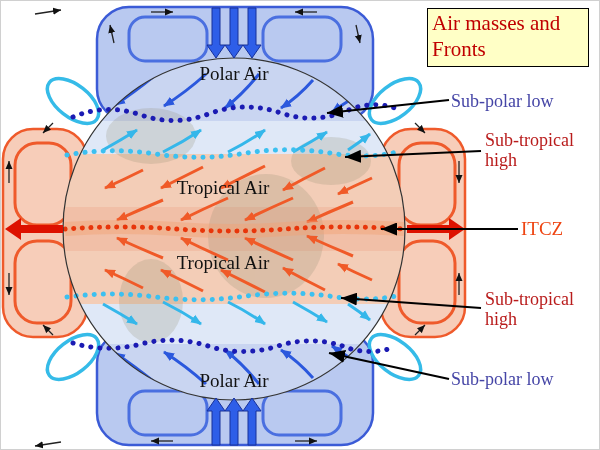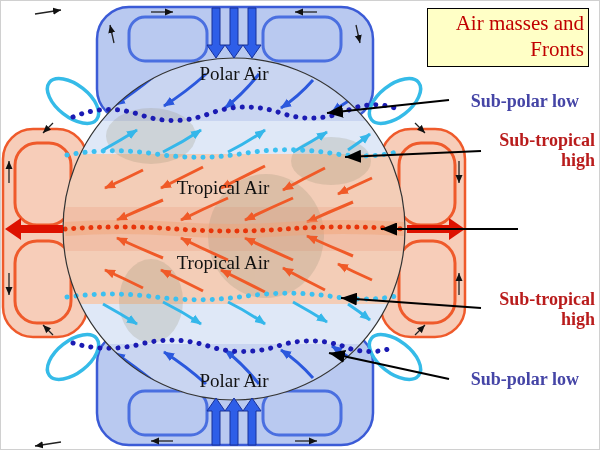--- a/index.html
+++ b/index.html
@@ -3,23 +3,23 @@
 <meta charset="utf-8">
 <style>
   * { margin:0; padding:0; box-sizing:border-box; }
   html,body { background:#ffffff; }
   body { font-family:"Liberation Serif", serif; }
   .stage { position:relative; width:600px; height:450px; background:#ffffff; overflow:hidden; border:1px solid #d0d0d0; }
   .stage svg { position:absolute; left:0; top:0; }
   .title-box {
     position:absolute; left:426px; top:7px; width:162px;
     border:1.5px solid #000; background:#ffffc6; color:#c00000;
-    font-size:21px; line-height:1.22; text-align:right; padding:2px 4px 4px;
+    font-size:21px; line-height:1.22; text-align:left; padding:2px 4px 4px;
   }
-  .ann { position:absolute; font-size:18px; line-height:1.12; text-align:right;font-weight:bold; }
+  .ann { position:absolute; font-size:18px; line-height:1.12; text-align:left; }
   .ann-subpolar { color:#4545a6; }
   .ann-subtrop  { color:#b91c1c; }
   .ann-itcz     { color:#ee4411; font-size:19px; }
   #ann-spl-n { left:450px; top:90px;  width:128px; }
   #ann-sth-n { left:484px; top:129px; width:110px; }
   #ann-itcz  { left:520px; top:217px; width:62px; }
   #ann-sth-s { left:484px; top:288px; width:110px; }
   #ann-spl-s { left:450px; top:368px; width:128px; }
 </style>
 </head>
@@ -201,15 +201,16 @@
     <path d="M480,150 L344,156" marker-end="url(#mBlackBig)"></path>
     <path d="M517,228 L380,228" marker-end="url(#mBlackBig)"></path>
     <path d="M480,307 L340,297" marker-end="url(#mBlackBig)"></path>
     <path d="M448,378 L328,352" marker-end="url(#mBlackBig)"></path>
   </g>
 </svg>
 
   <div class="title-box">Air masses and Fronts</div>
   <div class="ann ann-subpolar" id="ann-spl-n">Sub-polar low</div>
   <div class="ann ann-subtrop" id="ann-sth-n">Sub-tropical high</div>
+  <div class="ann ann-itcz" id="ann-itcz">ITCZ</div>
   <div class="ann ann-subtrop" id="ann-sth-s">Sub-tropical high</div>
   <div class="ann ann-subpolar" id="ann-spl-s">Sub-polar low</div>
 </div>
 
 </body></html>

